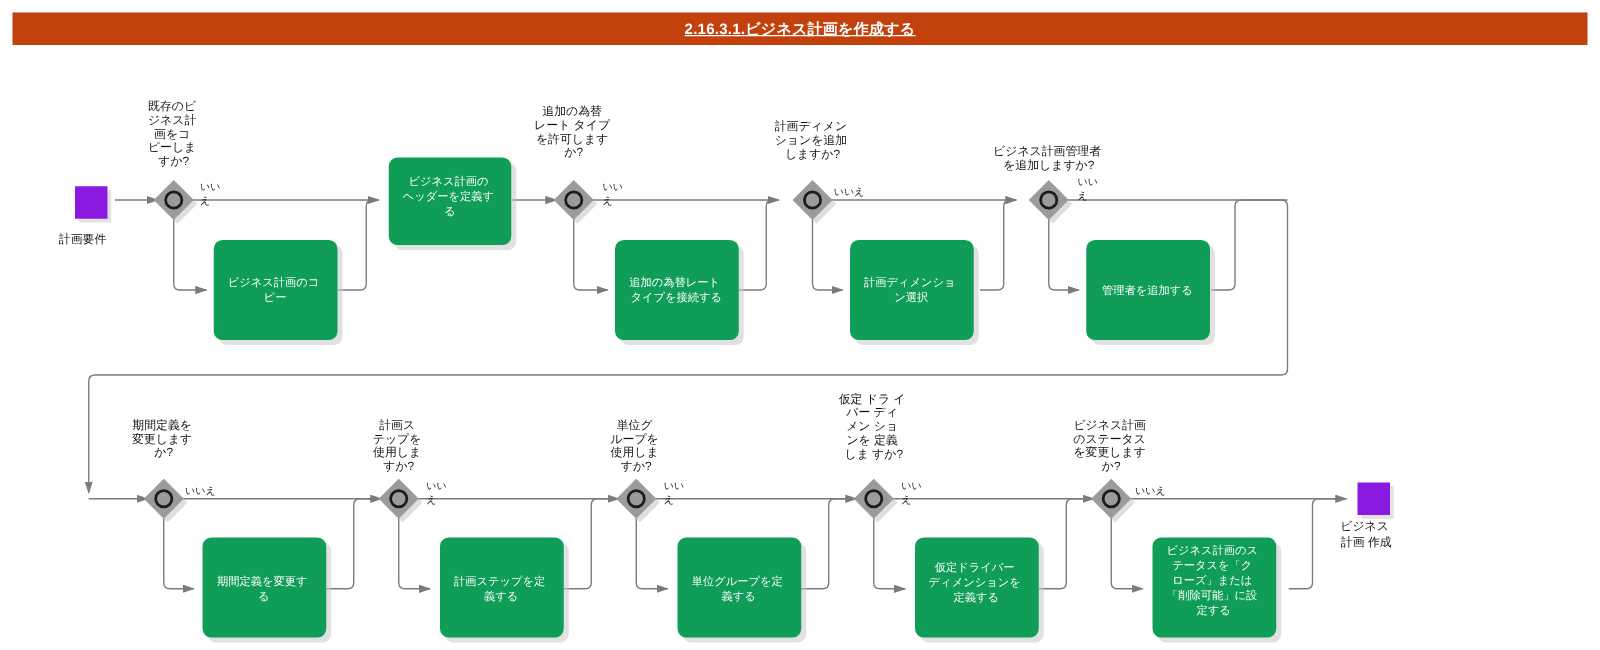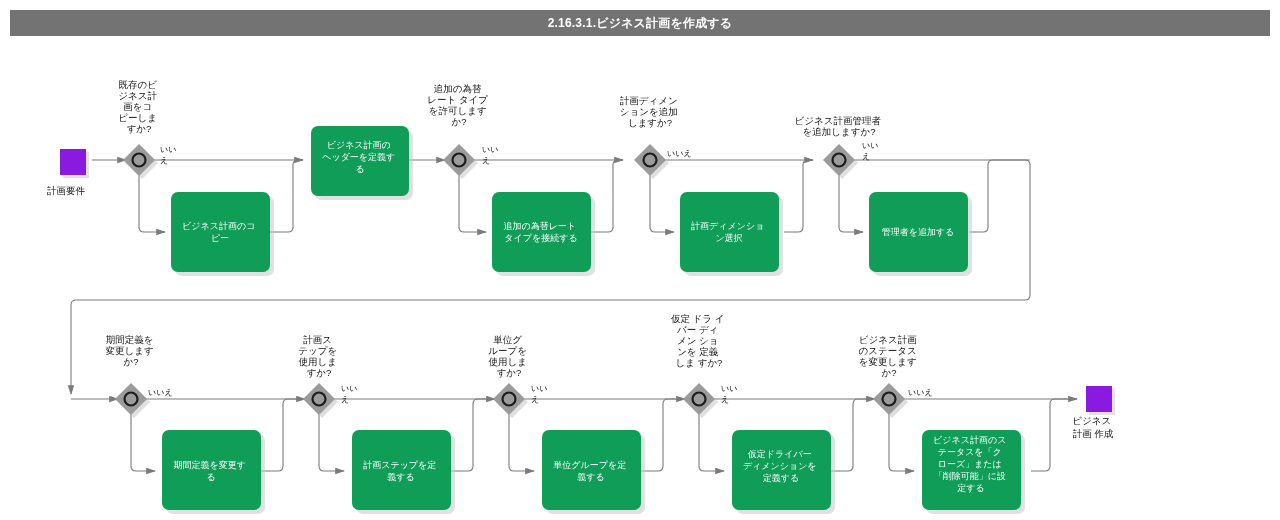--- a/index.html
+++ b/index.html
@@ -27,21 +27,21 @@
   .boxtxt{fill:#ffffff;font-size:9px;text-anchor:middle;}
   .qtxt{fill:#111111;font-size:9.5px;text-anchor:middle;}
   .etxt{fill:#111111;font-size:8px;text-anchor:start;}
   .ttxt{fill:#111111;font-size:9.5px;text-anchor:middle;}
 </style>
 </head>
 <body style="background: rgb(255, 255, 255);">
 
 <div id="stage">
 
-  <div class="titlebar" style="background: #737373;">
+  <div class="titlebar" style="background: #c2410c; text-decoration: underline;">
     <span>2.16.3.1.ビジネス計画を作成する</span>
   </div>
 
   <svg class="flow" viewBox="0 0 1280 520">
     <defs>
       <marker id="ah" markerWidth="9" markerHeight="9" refX="8" refY="3" orient="auto" markerUnits="strokeWidth">
         <path d="M0,0 L9,3 L0,6 z" fill="#7b7b7b"></path>
       </marker>
     </defs>
 

